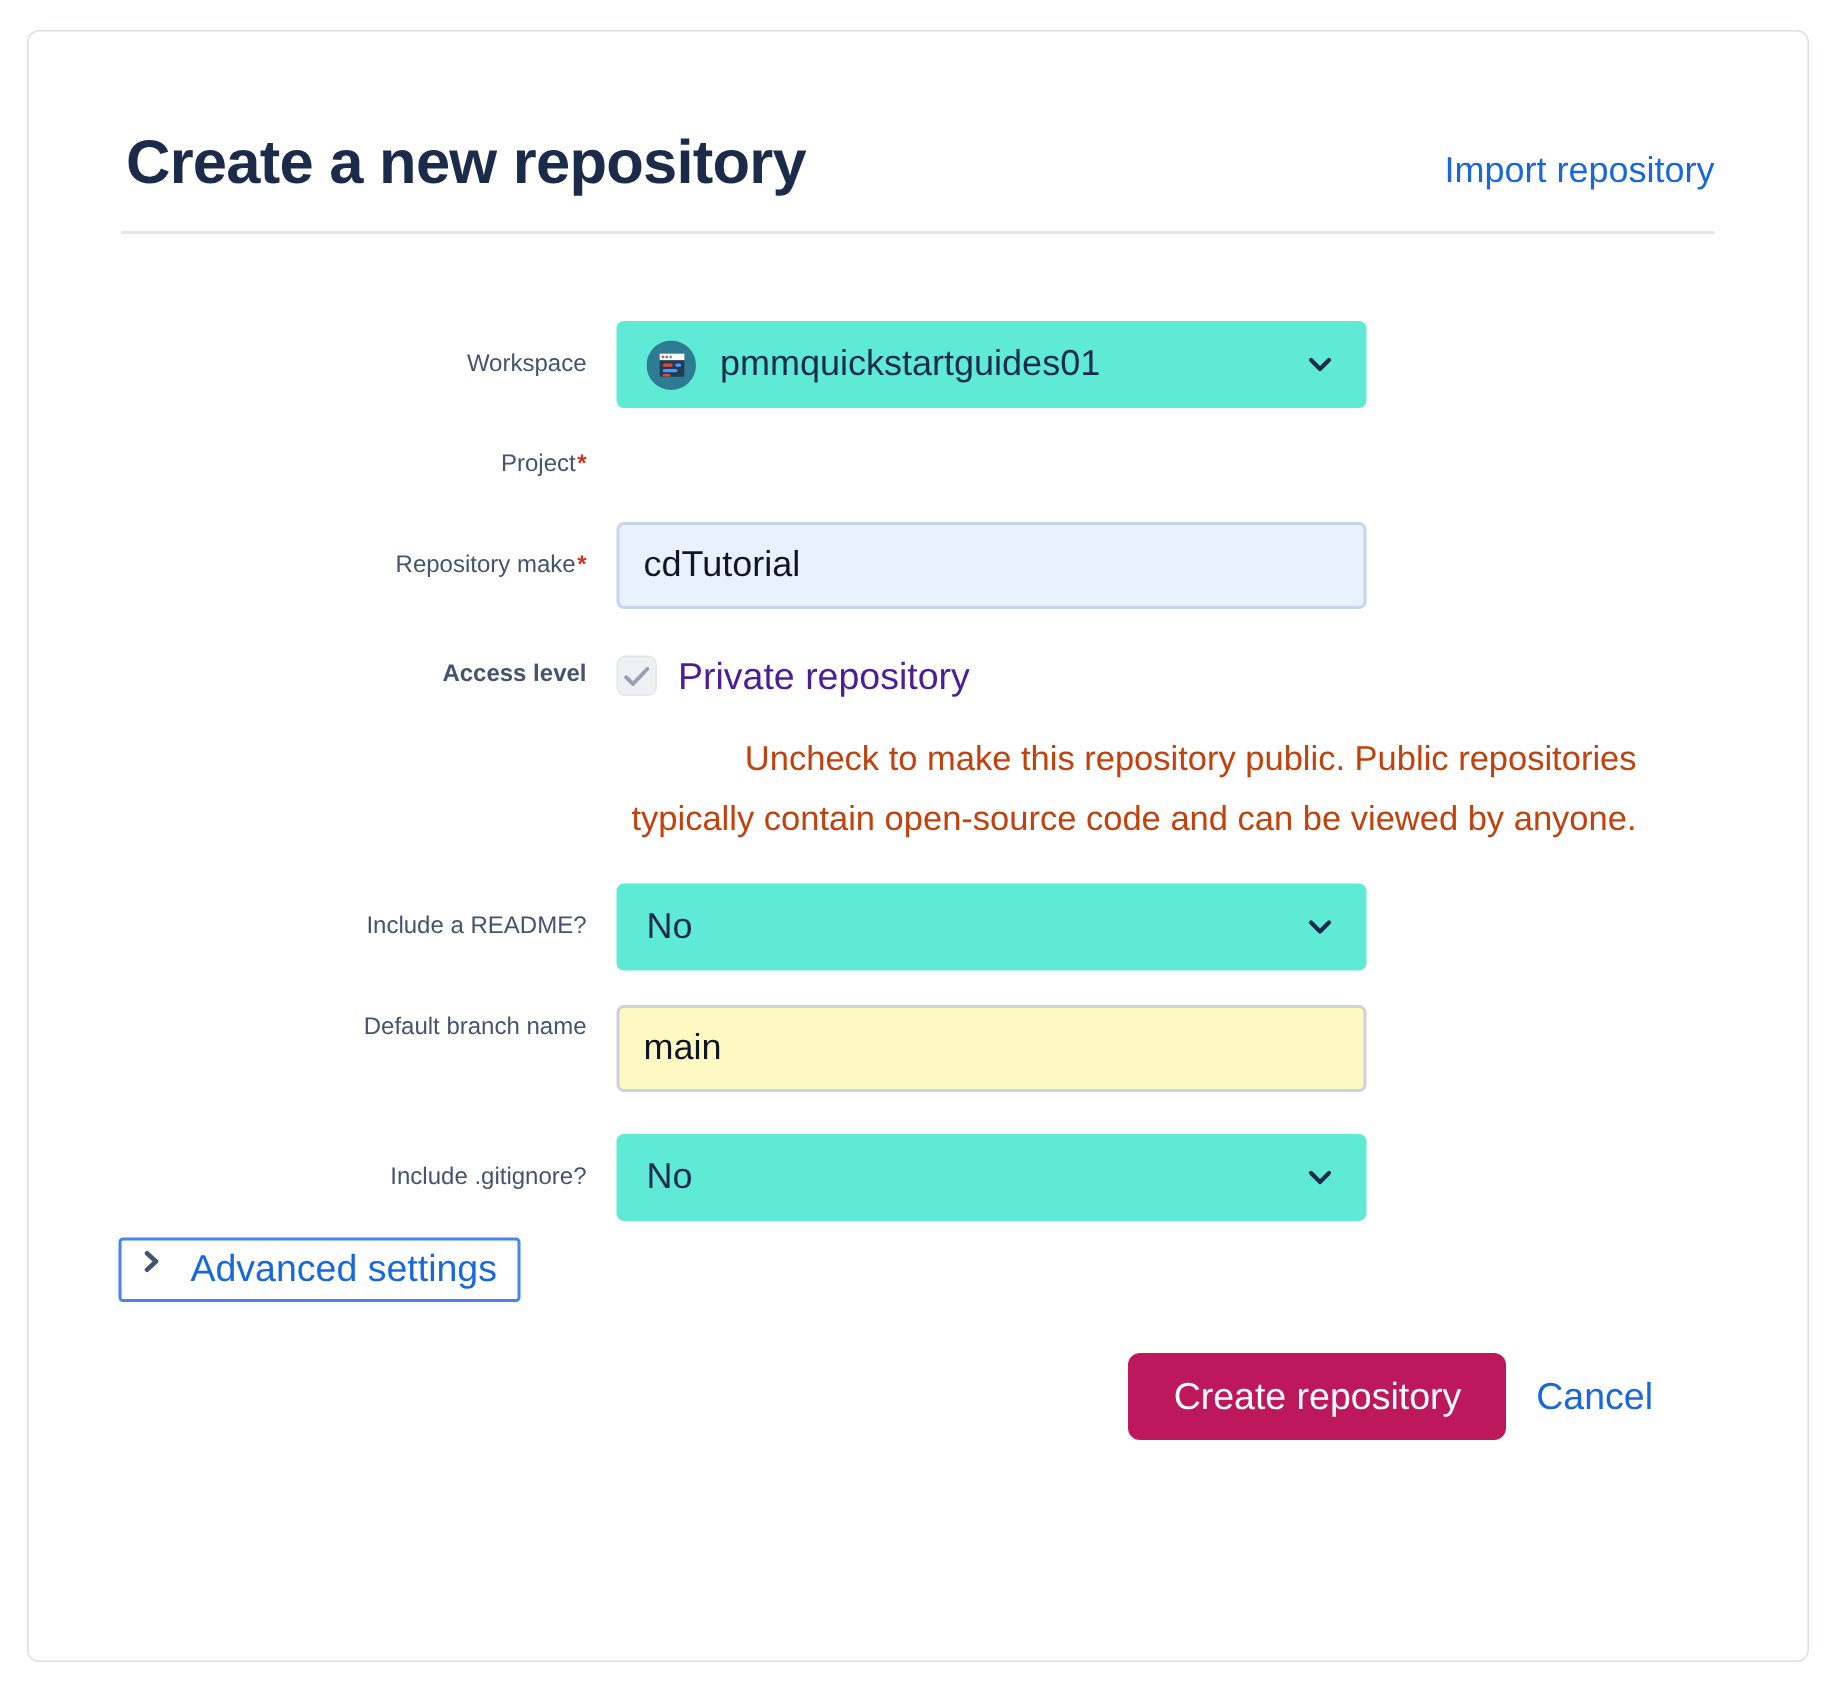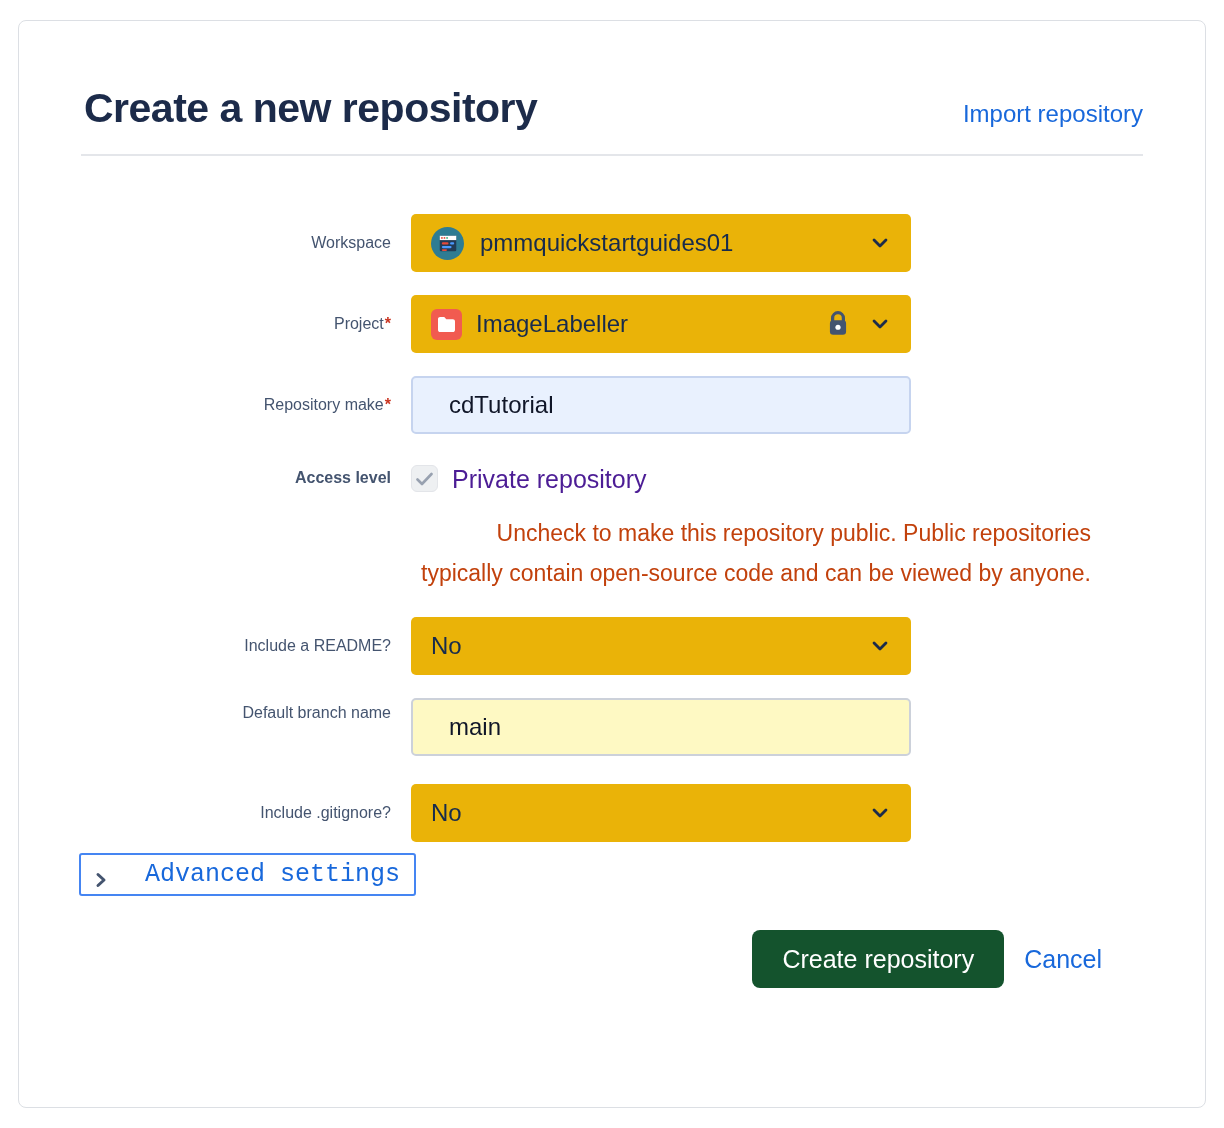--- a/index.html
+++ b/index.html
@@ -23,65 +23,65 @@
   .row { display:flex; align-items:center; margin-bottom:23px; }
   .row.align-top { align-items:flex-start; }
   .label-col { width:310px; flex:none; text-align:right; font-size:16px;
     font-weight:500; color:#44546f; padding-right:0; line-height:30px; }
   .label-narrow { display:inline-block; max-width:200px; }
   .req { color:#ca3521; font-weight:600; margin-left:1px; }
   .field-col { margin-left:20px; width:500px; flex:none; }
 
   
   .select {
-    height:58px; background:#eab308; border-radius:5px; display:flex;
+    height:58px; background:#5eead4; border-radius:5px; display:flex;
     align-items:center; padding:0 20px; cursor:pointer; color:#172b4d;
     font-size:24px;
   }
   .select .value { font-size:24px; color:#172b4d; }
   .right-icons { margin-left:auto; display:flex; align-items:center; gap:18px; }
   .avatar { width:33px; height:33px; margin-right:16px; flex:none; }
   .proj-icon { width:31px; height:31px; border-radius:6px; background:#f15b50;
     margin-right:14px; flex:none; display:flex; align-items:center; justify-content:center; }
 
   
   .text-input {
     width:500px; height:58px; border-radius:5px; font-size:24px; color:#101628;
-    padding:0 36px; font-family:"Liberation Sans", sans-serif; outline:none;
+    padding:0 16px; font-family:"Liberation Sans", sans-serif; outline:none;
   }
   .input-focused { background:#e9f1fe; border:2px solid #c6d4ef; }
   .input-normal { background:#fef9c3; border:2px solid #ccd1da; }
 
   
   .checkbox {
     width:27px; height:27px; border-radius:6px; background:#eef0f2;
     border:1px solid #e3e5e9; display:flex; align-items:center; justify-content:center;
     flex:none; margin-top:2px;
   }
   .checkbox-label { font-size:25px; color:#4c1d95; margin-left:14px; line-height:32px; }
   .access-desc { font-size:23px; color:#c2410c; line-height:40px; margin-top:18px;
     width:680px;text-align:right; }
   .access-inner { display:flex; align-items:flex-start; }
 
   
   .row-branch { margin-bottom:28px; }
 
   
   .advanced {
-    display:inline-flex; align-items:flex-end; gap:36px; border:2px solid #4585f2;
+    display:inline-flex; align-items:flex-start; gap:18px; border:2px solid #4585f2;
     border-radius:3px; padding:5px 14px 5px 12px; margin-top:11px; margin-left:-2px;
-    cursor:pointer; background:#ffffff;font-family:Liberation Mono, monospace;
+    cursor:pointer; background:#ffffff;
   }
   .advanced-label { font-size:25px; font-weight:500; color:#1868db; }
 
   
   .actions { display:flex; justify-content:flex-end; align-items:center;
     margin-top:34px; padding-right:41px; }
   .btn-primary {
-    background:#14532d; color:#ffffff; font-size:25px; font-weight:500;
+    background:#be185d; color:#ffffff; font-size:25px; font-weight:500;
     border:none; border-radius:8px; height:58px; padding:0 30px; cursor:pointer;
     font-family:"Liberation Sans", sans-serif;
   }
   .btn-cancel { font-size:25px; font-weight:500; color:#1868db; margin-left:20px;
     text-decoration:none; cursor:pointer; }
 </style>
 </head>
 <body>
 
 <div class="card">
@@ -118,40 +118,20 @@
                 <path d="M5.5 8.8l6.5 6.4 6.5-6.4" stroke="#1c2b4a" stroke-width="3.1" fill="none" stroke-linecap="round" stroke-linejoin="round"></path>
               </svg>
             </span>
           </div>
         </div>
       </div>
 
       
       <div class="row">
         <div class="label-col"><span>Project</span><span class="req">*</span></div>
-        <div class="field-col">
-          <div class="select">
-            <span class="proj-icon">
-              <svg width="19" height="17" viewBox="0 0 20 18">
-                <path d="M1 3.2C1 2 2 1 3.2 1h4.4l2.2 2.5h7C18 3.5 19 4.5 19 5.7v9.1c0 1.2-1 2.2-2.2 2.2H3.2C2 17 1 16 1 14.8z" fill="#ffffff"></path>
-              </svg>
-            </span>
-            <span class="value">ImageLabeller</span>
-            <span class="right-icons">
-              <svg width="26" height="28" viewBox="0 0 24 26">
-                <path d="M7 10V7.5a5 5 0 0 1 10 0V10" stroke="#44546f" stroke-width="3" fill="none" stroke-linecap="round"></path>
-                <rect x="4.5" y="9.5" width="15" height="13.5" rx="3" fill="#44546f"></rect>
-                <circle cx="12" cy="16" r="2.4" fill="#ffffff"></circle>
-              </svg>
-              <svg width="22" height="22" viewBox="0 0 24 24">
-                <path d="M5.5 8.8l6.5 6.4 6.5-6.4" stroke="#1c2b4a" stroke-width="3.1" fill="none" stroke-linecap="round" stroke-linejoin="round"></path>
-              </svg>
-            </span>
-          </div>
-        </div>
       </div>
 
       
       <div class="row">
         <div class="label-col"><span>Repository make</span><span class="req">*</span></div>
         <div class="field-col">
           <input class="text-input input-focused" type="text" value="cdTutorial" style="">
         </div>
       </div>
 

